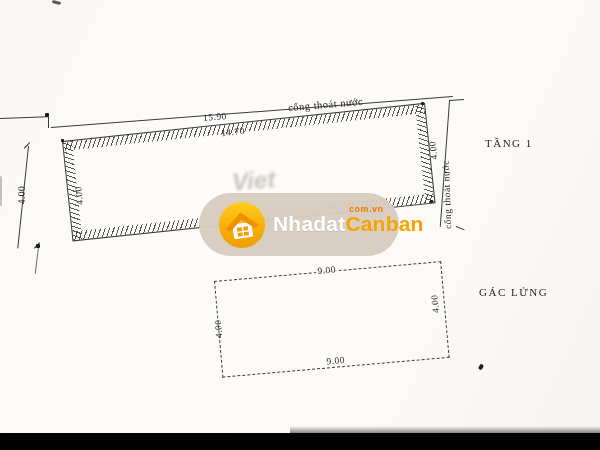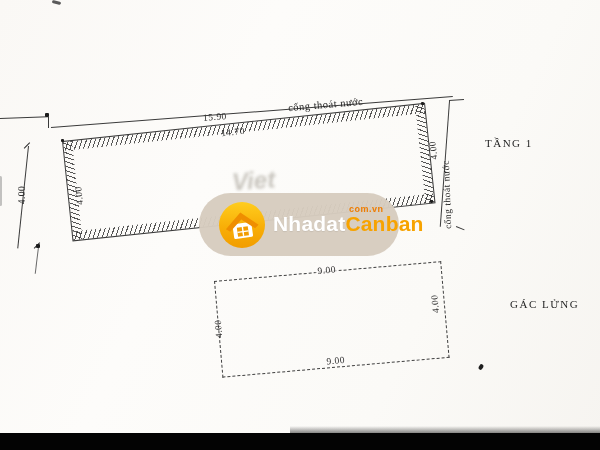--- a/index.html
+++ b/index.html
@@ -87,21 +87,21 @@
   <div class="tick" style="left:33px;top:245px;transform:rotate(-45deg);"></div>
   <div class="dot" style="left:36px;top:244px;width:4px;height:4px;"></div>
   <div class="dim rot90" style="left:13px;top:190px;">4.00</div>
 
   <div class="line" style="left:449px;top:100px;width:15px;height:1.4px;transform:rotate(-4deg);transform-origin:left center;"></div>
   <div class="line" style="left:449px;top:101px;width:1.4px;height:126px;transform:rotate(4.2deg);transform-origin:top left;"></div>
   <div class="line" style="left:456px;top:226px;width:9px;height:1.2px;transform:rotate(22deg);transform-origin:left center;"></div>
   <div class="note rot90" style="left:411px;top:188px;width:72px;font-size:9.5px;transform:rotate(-92deg);">cống thoát nước</div>
 
   <div class="room-label" style="left:485px;top:137px;">TẦNG 1</div>
-  <div class="room-label" style="left:479px;top:298px;margin-left:31px;">GÁC LỬNG</div>
+  <div class="room-label" style="left:479px;top:286px;">GÁC LỬNG</div>
 
   <div id="mezz">
     <div class="dim" style="left:101px;top:-7px;background:rgba(253,252,250,.6);padding:0 2px;">9.00</div>
     <div class="dim" style="left:102px;top:84px;background:rgba(253,252,250,.6);padding:0 2px;">9.00</div>
     <div class="dim rot90" style="left:-10px;top:42px;">4.00</div>
     <div class="dim rot90" style="left:208px;top:36px;">4.00</div>
   </div>
 
   <div class="faint">Viet</div>
 

